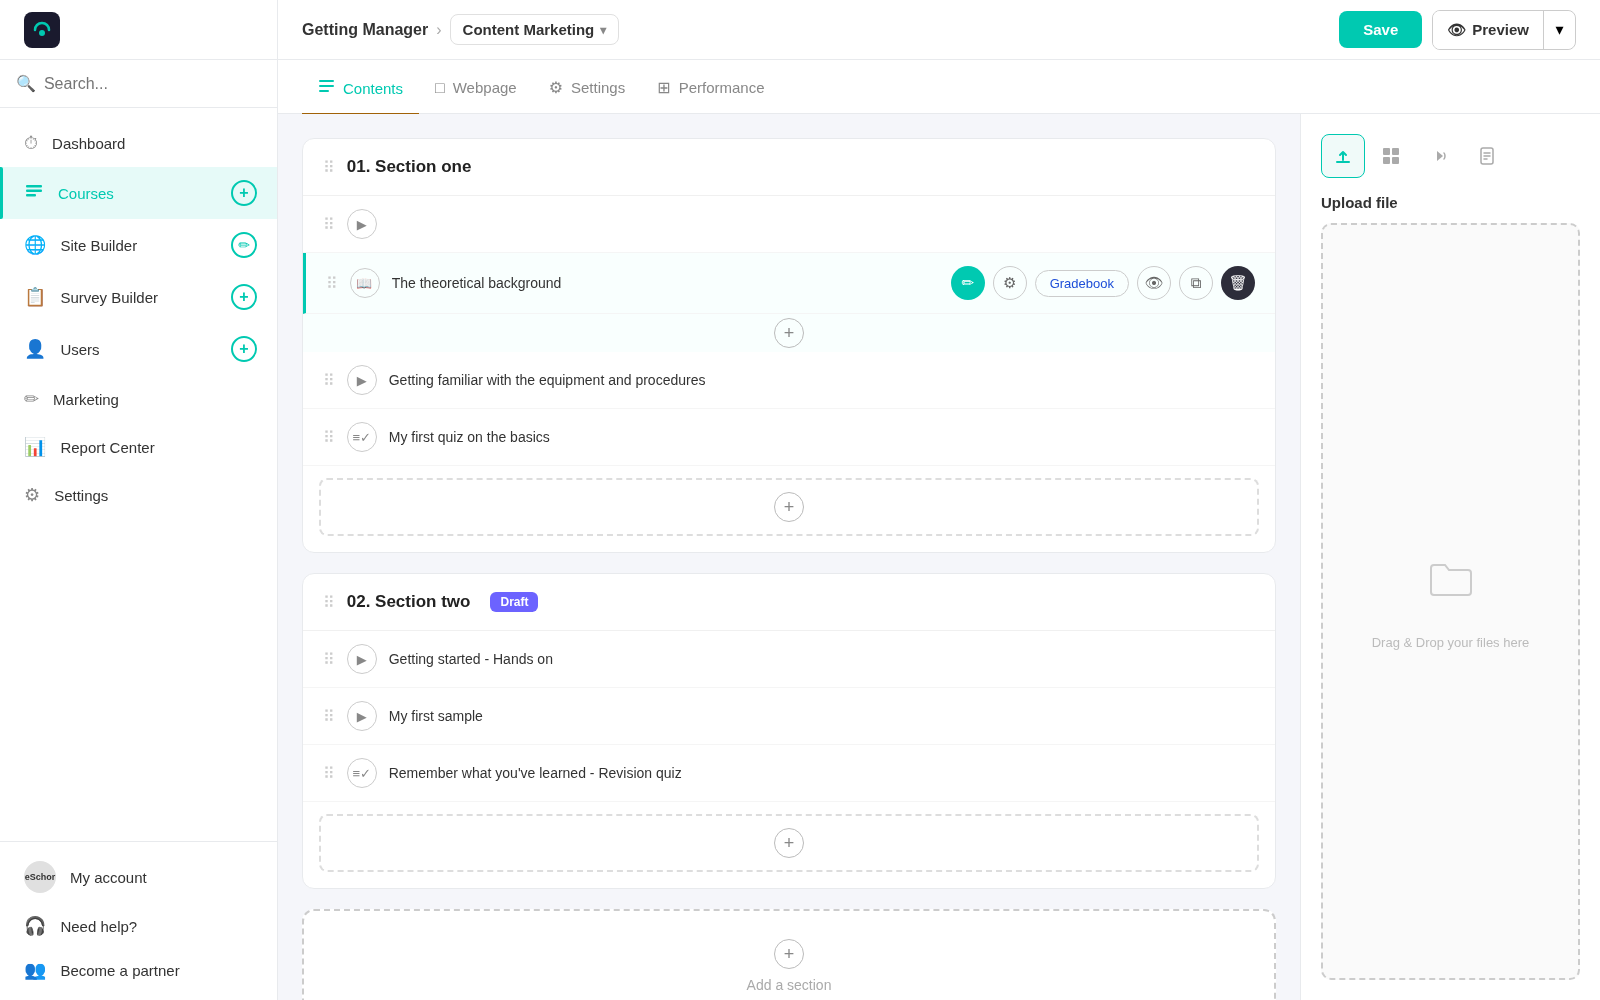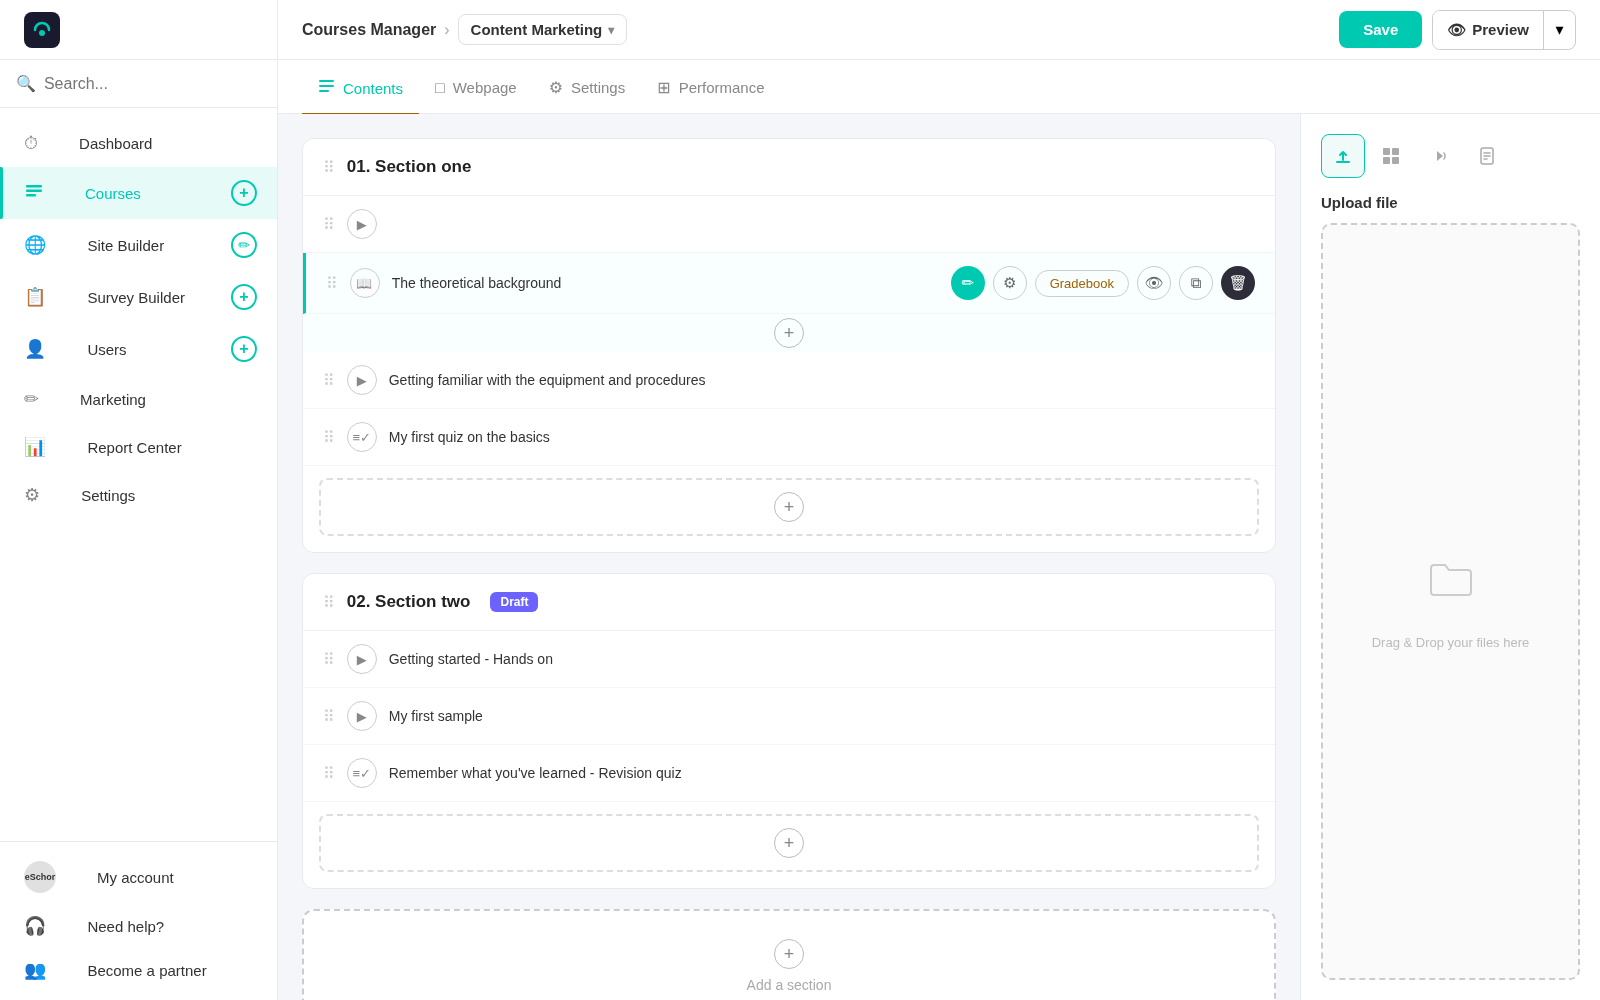--- a/index.html
+++ b/index.html
@@ -78,21 +78,21 @@
       background: #00c9b1;
       border-radius: 0 2px 2px 0;
     }
     .nav-item-left {
       display: flex;
       align-items: center;
       gap: 14px;
     }
     .nav-icon { font-size: 18px; color: #888; }
     .nav-item.active .nav-icon { color: #00c9b1; }
-    .nav-label { font-size: 15px; color: #333; font-weight: 500; margin-left: 27px; }
+    .nav-label { font-size: 15px; color: #333; font-weight: 500; }
     .nav-item.active .nav-label { color: #00c9b1; }
     .nav-add-btn {
       width: 26px; height: 26px;
       border-radius: 50%;
       border: 2px solid #00c9b1;
       background: transparent;
       color: #00c9b1;
       font-size: 16px;
       display: flex; align-items: center; justify-content: center;
       cursor: pointer;
@@ -336,21 +336,21 @@
     }
     .action-btn.teal { background: #00c9b1; color: #fff; border: none; }
     .action-btn.outline { background: transparent; border: 1.5px solid #ccc; color: #666; }
     .action-btn.dark { background: #2d2d3a; color: #fff; border: none; }
     .gradebook-badge {
       background: transparent;
       border: 1.5px solid #ccc;
       border-radius: 20px;
       padding: 5px 14px;
       font-size: 13px;
-      color: #a16207;
+      color: #1d4ed8;
       font-weight: 500;
       cursor: pointer;
     }
     .add-circle-btn {
       width: 30px; height: 30px;
       border-radius: 50%;
       border: 1.5px solid #bbb;
       background: transparent;
       display: flex; align-items: center; justify-content: center;
       font-size: 18px;
@@ -538,21 +538,21 @@
         <span class="nav-label">Become a partner</span>
       </div>
     </div>
   </div>
 </div>
 
 <div class="main">
 
   <div class="topbar">
     <div class="topbar-left">
-      <span class="breadcrumb-item">Courses Manager</span>
+      <span class="breadcrumb-item">Getting Manager</span>
       <span class="breadcrumb-sep">›</span>
       <div class="breadcrumb-current">
         <span>Content Marketing</span>
         <span class="chevron-down">▾</span>
       </div>
     </div>
     <div class="topbar-right">
       <button class="btn-save">Save</button>
       <div class="btn-preview-wrap">
         <button class="btn-preview">

